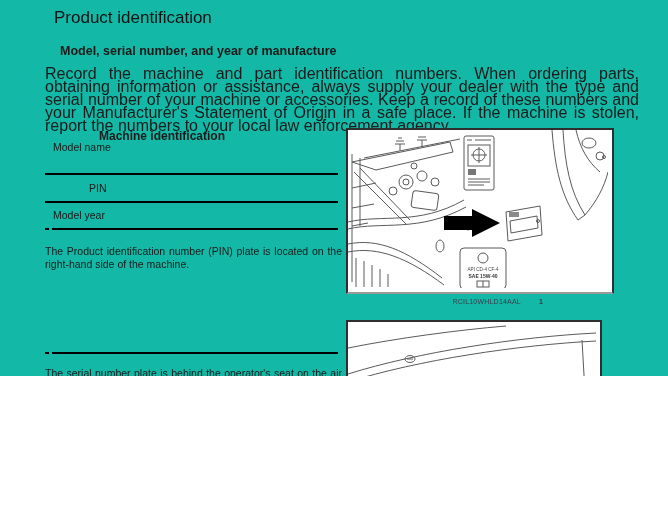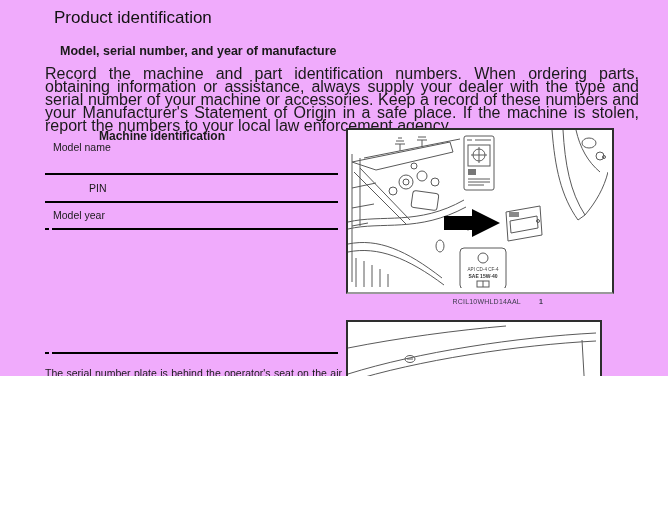--- a/index.html
+++ b/index.html
@@ -1,16 +1,16 @@
 <!DOCTYPE html>
 <html><head>
 <meta charset="utf-8">
 <style>
   html,body{margin:0;padding:0;background:#ffffff;}
-  #page{position:relative;width:668px;height:376px;background:#f0abfc;overflow:hidden;
+  #page{position:relative;width:668px;height:376px;background:#14b8a6;overflow:hidden;
         font-family:"Liberation Sans",sans-serif;color:#1a1a1a;}
   .abs{position:absolute;}
   #title{left:54px;top:8px;font-size:17px;font-weight:400;color:#111;}
   #subtitle{left:60px;top:44px;font-size:12.5px;font-weight:700;}
   #intro{left:45px;top:67px;width:594px;font-size:16px;line-height:13px;text-align:justify;}
   .sec-heading{font-size:12px;font-weight:700;}
   #mach-heading{left:52px;top:129px;padding-left:47px;}
   #rops-heading{left:52px;top:316px;}
   .field-label{left:53px;font-size:10.5px;}
   .rule{left:45px;width:293px;height:1.5px;background:#000;}
@@ -47,20 +47,21 @@
   <div class="abs field-label" style="top:182px;padding-left:36px;">PIN</div>
   <div class="abs rule" style="top:201px;"></div>
 
   <div class="abs field-label" style="top:209px;">Model year</div>
   <div class="abs rule-dashed" style="top:228px;">
     <span class="dash"></span>
       <span class="gap"></span>
       <span class="main"></span>
   </div>
 
+  <div class="abs note" style="top:245px;">The Product identification number (PIN) plate is located on the right-hand side of the machine.</div>
 
   <div class="abs rule-dashed" style="top:352px;">
     <span class="dash"></span>
       <span class="gap"></span>
       <span class="main"></span>
   </div>
   <div class="abs note" style="top:367px;">The serial number plate is behind the operator's seat on the air filter cover.</div>
 
   <div id="figure1" class="abs figure-box">
     <svg width="260" height="158" viewBox="0 0 260 158">

